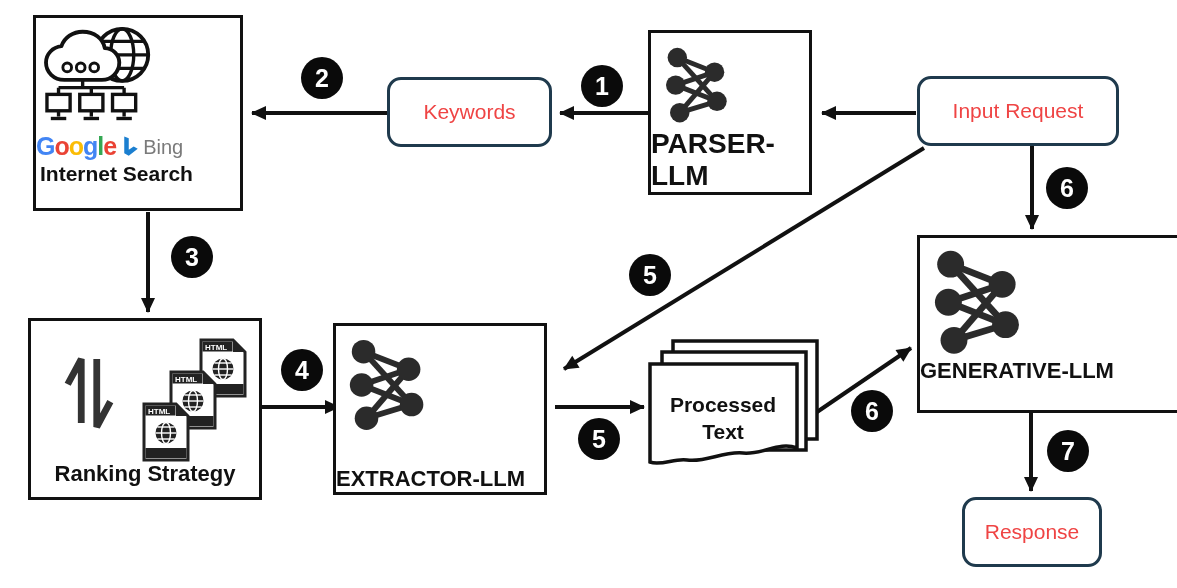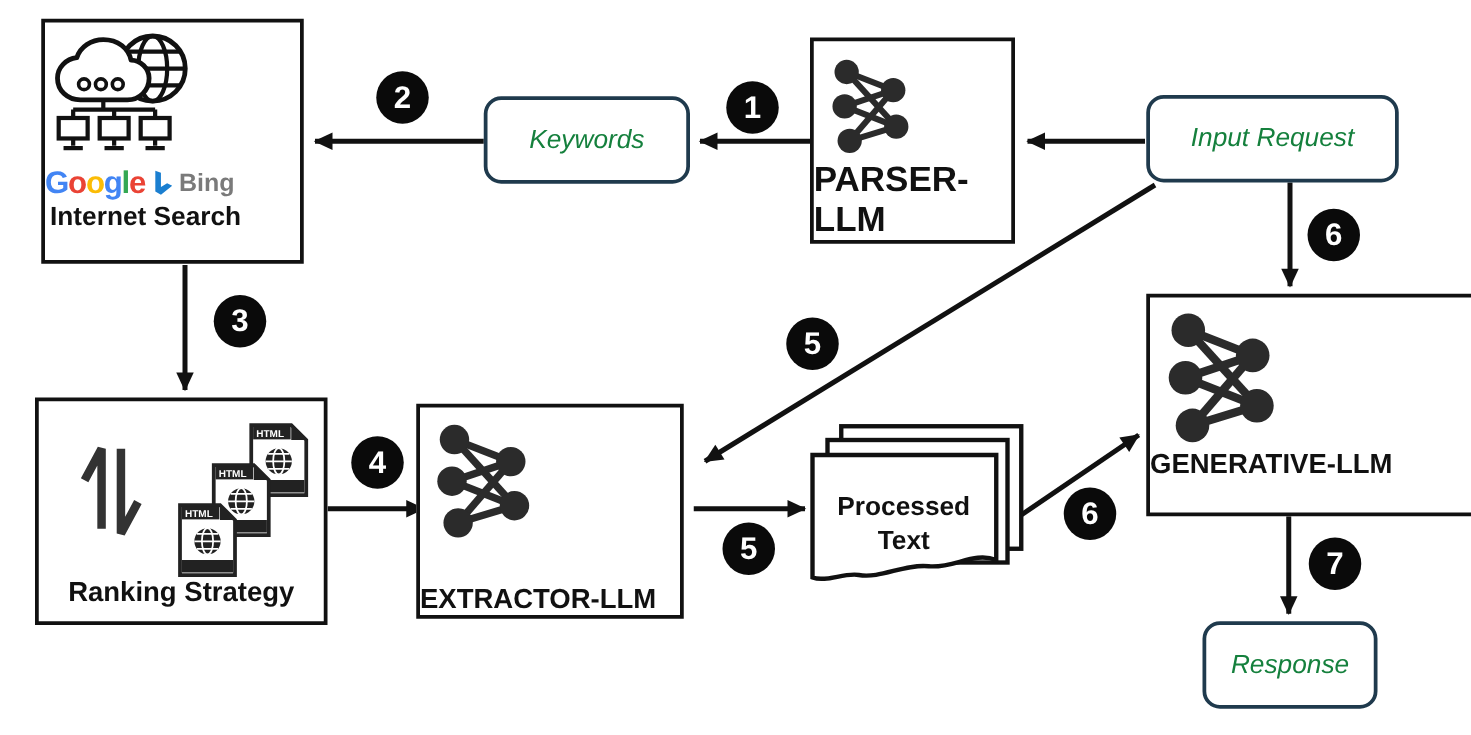--- a/index.html
+++ b/index.html
@@ -9,31 +9,31 @@
   }
   #arrows{position:absolute;left:0;top:0;z-index:1;}
   .box{
     position:absolute;background:#fff;border:3px solid #111;
     box-sizing:border-box;display:flex;flex-direction:column;
     z-index:2;
   }
   .rounded{
     position:absolute;background:#fff;border:3px solid #1f3a4d;border-radius:14px;
     box-sizing:border-box;display:flex;align-items:center;justify-content:center;
-    font-size:21px;color:#15803d;z-index:2;font-style:italic;
+    font-size:21px;color:#ef4444;z-index:2;
   }
   .badge{
     position:absolute;width:42px;height:42px;border-radius:50%;
     background:#0a0a0a;color:#fff;display:flex;align-items:center;justify-content:center;
     font-size:25px;font-weight:bold;z-index:5;
   }
   .box-label{font-weight:bold;color:#111;}
   .logos-row{display:flex;align-items:center;gap:6px;margin-top:2px;}
   .google-word{font-size:25px;font-weight:bold;letter-spacing:-1px;line-height:1;}
-  .bing-wrap{display:flex;align-items:center;gap:3px;font-weight:bold;}
+  .bing-wrap{display:flex;align-items:center;gap:3px;}
   .bing-text{font-size:20px;color:#7a7a7a;line-height:1;}
   .rank-inner{position:relative;width:100%;height:100%;}
   .rank-label{position:absolute;left:0;right:0;bottom:10px;text-align:center;font-size:22px;}
   .doc{position:absolute;}
 </style>
 </head>
 <body>
 
 <div class="canvas">
 

